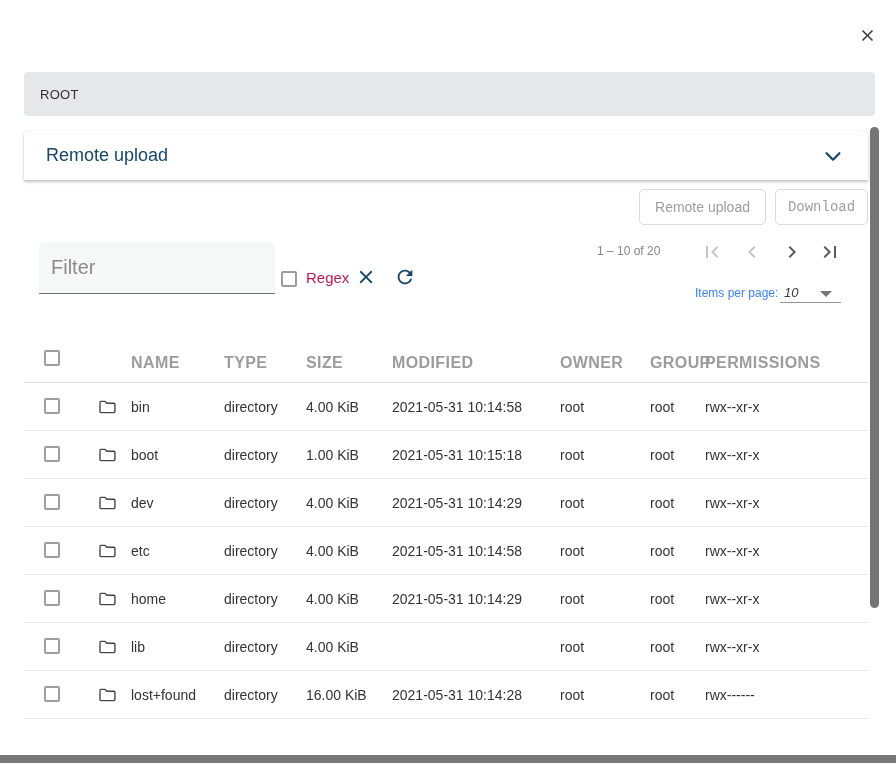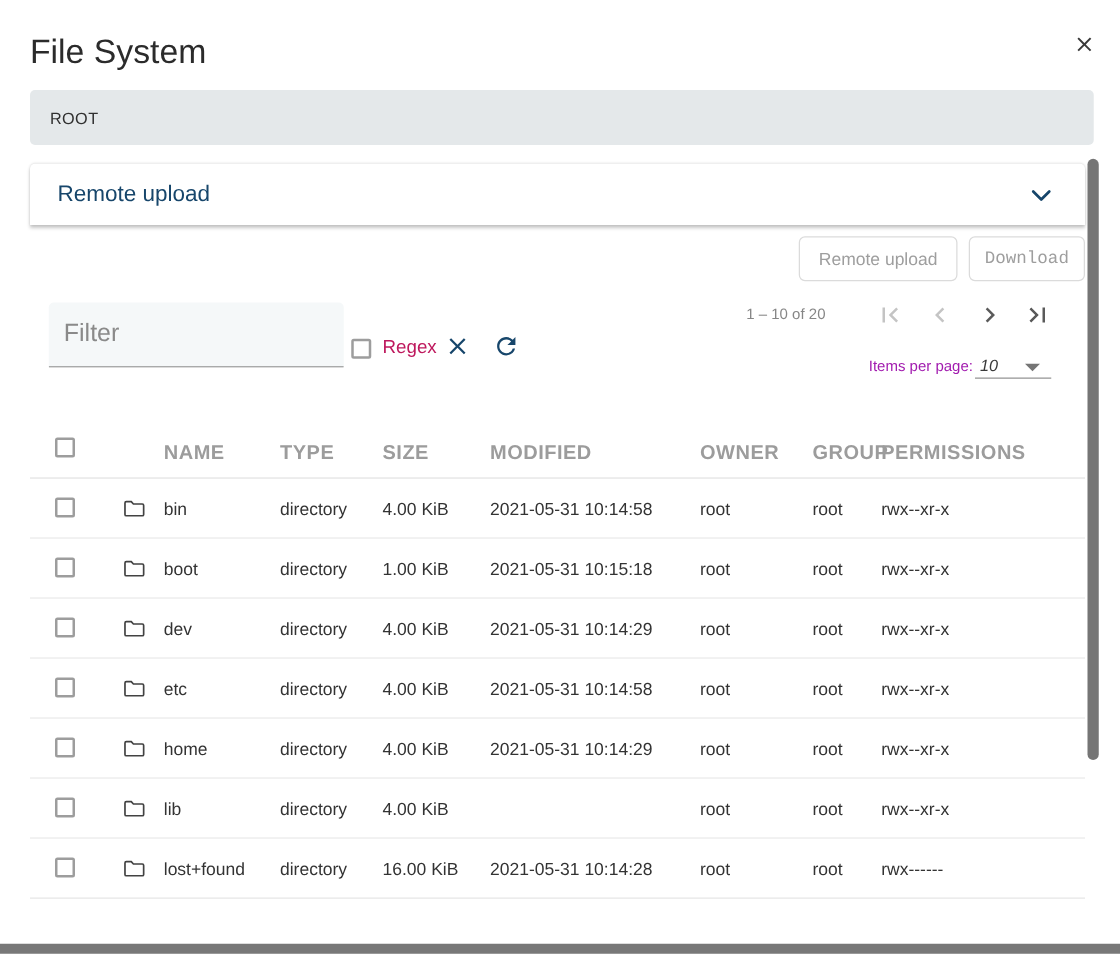--- a/index.html
+++ b/index.html
@@ -19,21 +19,21 @@
   .panel-label { font-size:18px; color:#17466b; }
 
   .btn { position:absolute; top:189px; height:36px; background:#fff; border:1px solid #dbdbdb;
          border-radius:5px; color:#9e9e9e; font-size:14px; font-family:inherit; cursor:pointer; }
   .btn-remote { left:639px; width:127px; }
   .btn-download { left:775px; width:93px;font-family:Liberation Mono, monospace; }
 
   .range-label { position:absolute; left:597px; top:244px; font-size:12px; color:#868686; }
   .nav-btn { position:absolute; top:240px; width:24px; height:24px; background:none; border:none; padding:0; cursor:pointer; }
 
-  .ipp-label { position:absolute; left:695px; top:286px; font-size:12px; color:#a21caf; }
+  .ipp-label { position:absolute; left:695px; top:286px; font-size:12px; color:#3b82f6; }
   .ipp-select { position:absolute; left:780px; top:284px; width:61px; height:18px; cursor:pointer; }
   .ipp-value { position:absolute; left:4px; top:1px; font-size:13px; color:#3a3a3a;font-style:italic; }
   .ipp-arrow { position:absolute; left:40px; top:7px; width:0; height:0;
                border-left:6px solid transparent; border-right:6px solid transparent; border-top:6px solid #757575; }
   .ipp-underline { position:absolute; left:0; top:18px; width:61px; height:1px; background:#949494; }
 
   .filter-field { position:absolute; left:39px; top:242px; width:236px; height:52px;
                   background:#f5f8f9; border-radius:4px 4px 0 0; border-bottom:1px solid #6f6f6f; }
   .filter-field input { width:100%; height:100%; background:transparent; border:none; outline:none;
                         padding:0 12px; font-size:20px; color:#333; font-family:inherit; }
@@ -60,21 +60,20 @@
   .col-mod  { left:368px; } .col-own  { left:536px; } .col-grp  { left:626px; } .col-perm { left:681px; }
 
   .vscroll { position:absolute; left:870px; top:127px; width:9px; height:481px; background:#757575; border-radius:5px; cursor:pointer; }
   .hscroll { position:absolute; left:0; top:755px; width:896px; height:8px; background:#787878; cursor:pointer; }
 </style>
 </head>
 <body>
 
 <div class="dialog">
 
-  <div class="title">File System</div>
 
   <button class="close-btn">
     <svg width="19" height="19" viewBox="0 0 24 24">
         <path fill="#3a3a3a" d="M19 6.41 17.59 5 12 10.59 6.41 5 5 6.41 10.59 12 5 17.59 6.41 19 12 13.41 17.59 19 19 17.59 13.41 12z"></path>
       </svg>
   </button>
 
   <div class="root-bar">
     <span>ROOT</span>
   </div>

